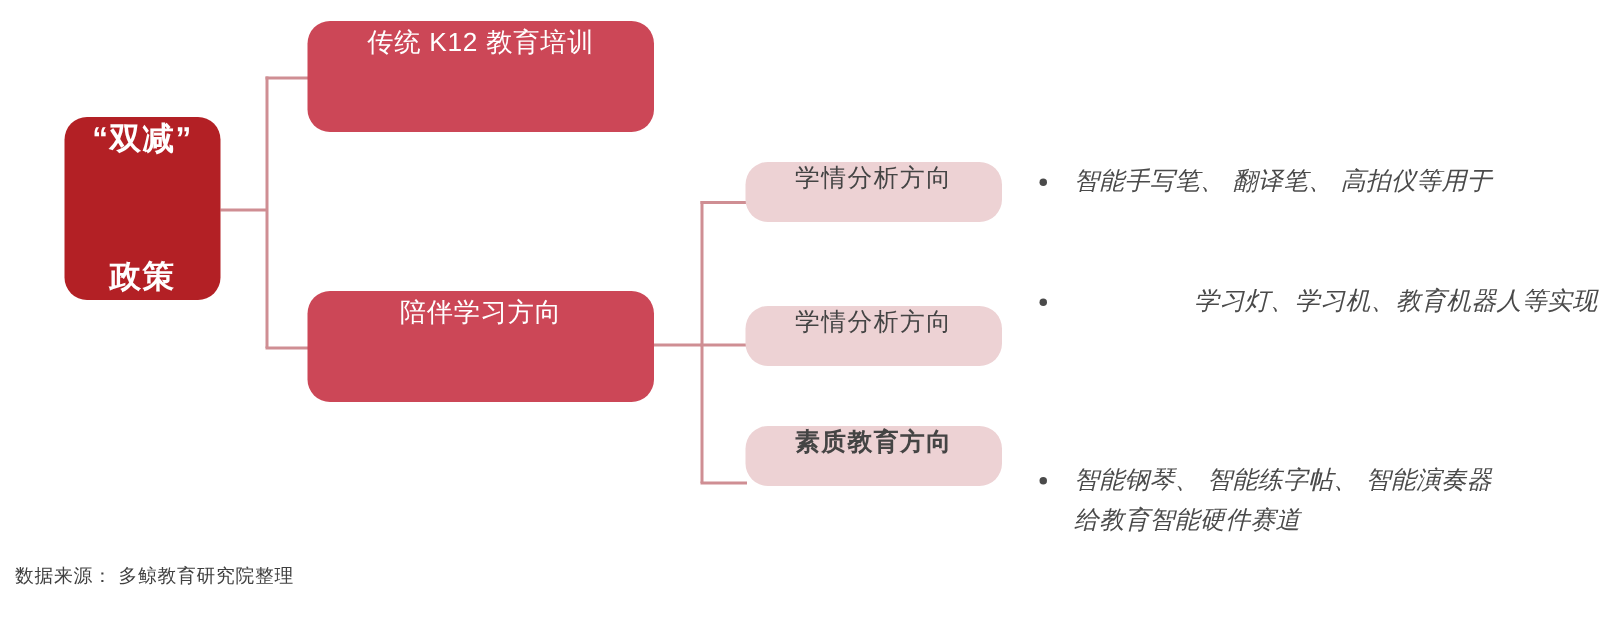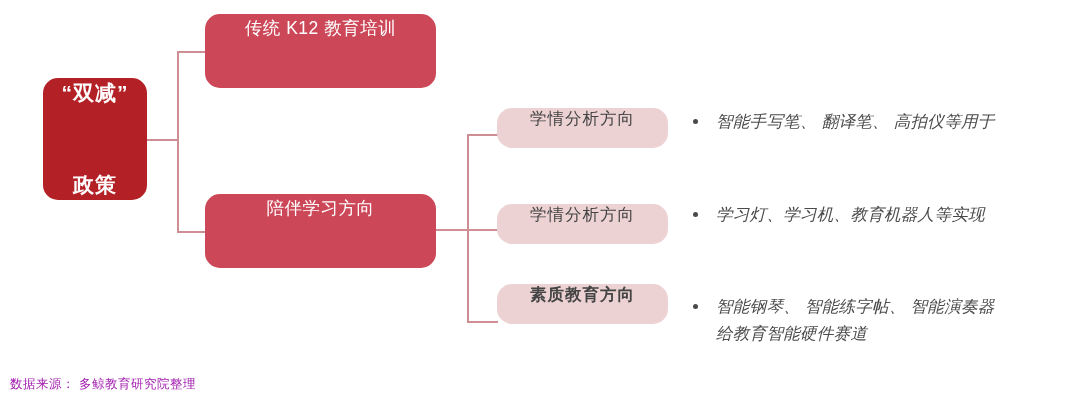--- a/index.html
+++ b/index.html
@@ -98,42 +98,42 @@
     left: 693px;
     width: 372px;
     display: flex;
     align-items: flex-start;
     color: #4A4A4A;
     font-size: 16.5px;
     line-height: 1.62;
     letter-spacing: 0.3px;
   }
   .bullet-1 { top: 108px; }
-  .bullet-2 { top: 201px; }
-  .bullet-3 { top: 293px; }
+  .bullet-2 { top: 188px; text-align: right; }
+  .bullet-3 { top: 307px; }
 
   .bullet-dot {
     flex: 0 0 auto;
     width: 5px;
     height: 5px;
     border-radius: 50%;
     background: #4A4A4A;
     margin-top: 11px;
     margin-right: 18px;
   }
   .bullet-text { flex: 1 1 auto; font-style: italic; }
   .bullet-text span { display: block; white-space: nowrap; }
 
   
   .footer {
     position: absolute;
     left: 10px;
     top: 376px;
     font-size: 12.5px;
-    color: #a21caf;
+    color: #404040;
     letter-spacing: 0.5px;
   }
 </style>
 </head>
 <body>
 
 <div id="canvas">
 
   <div class="conn conn-h c1-stub"></div>
   <div class="conn conn-v c1-spine"></div>

